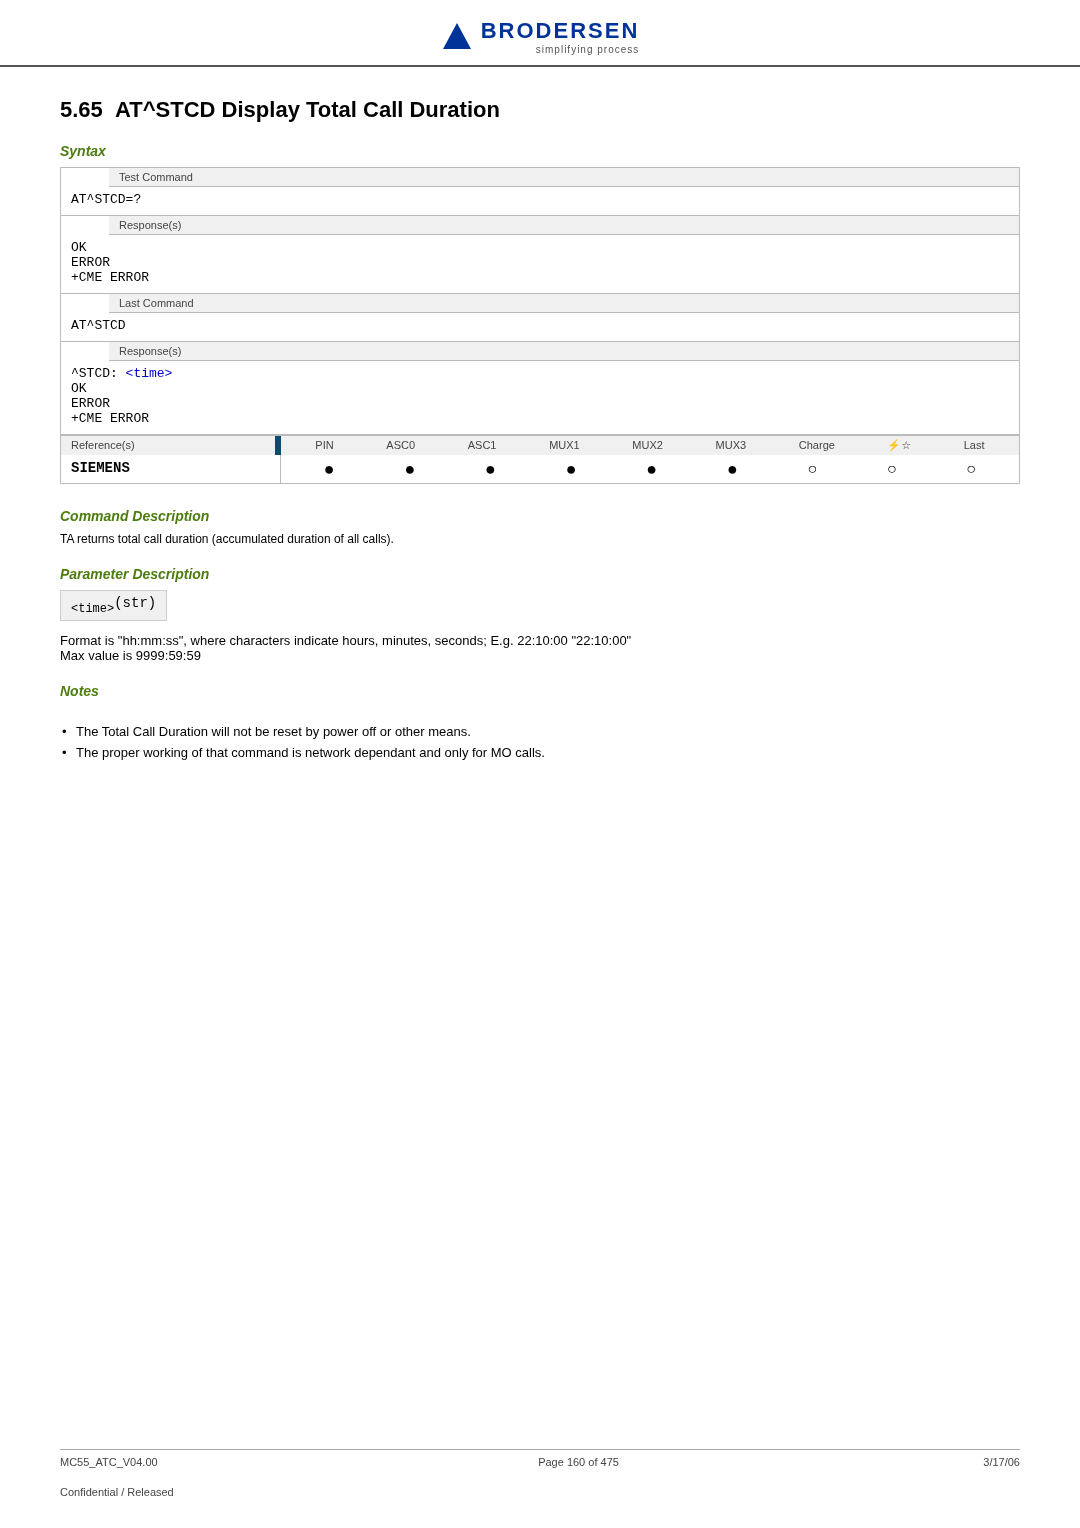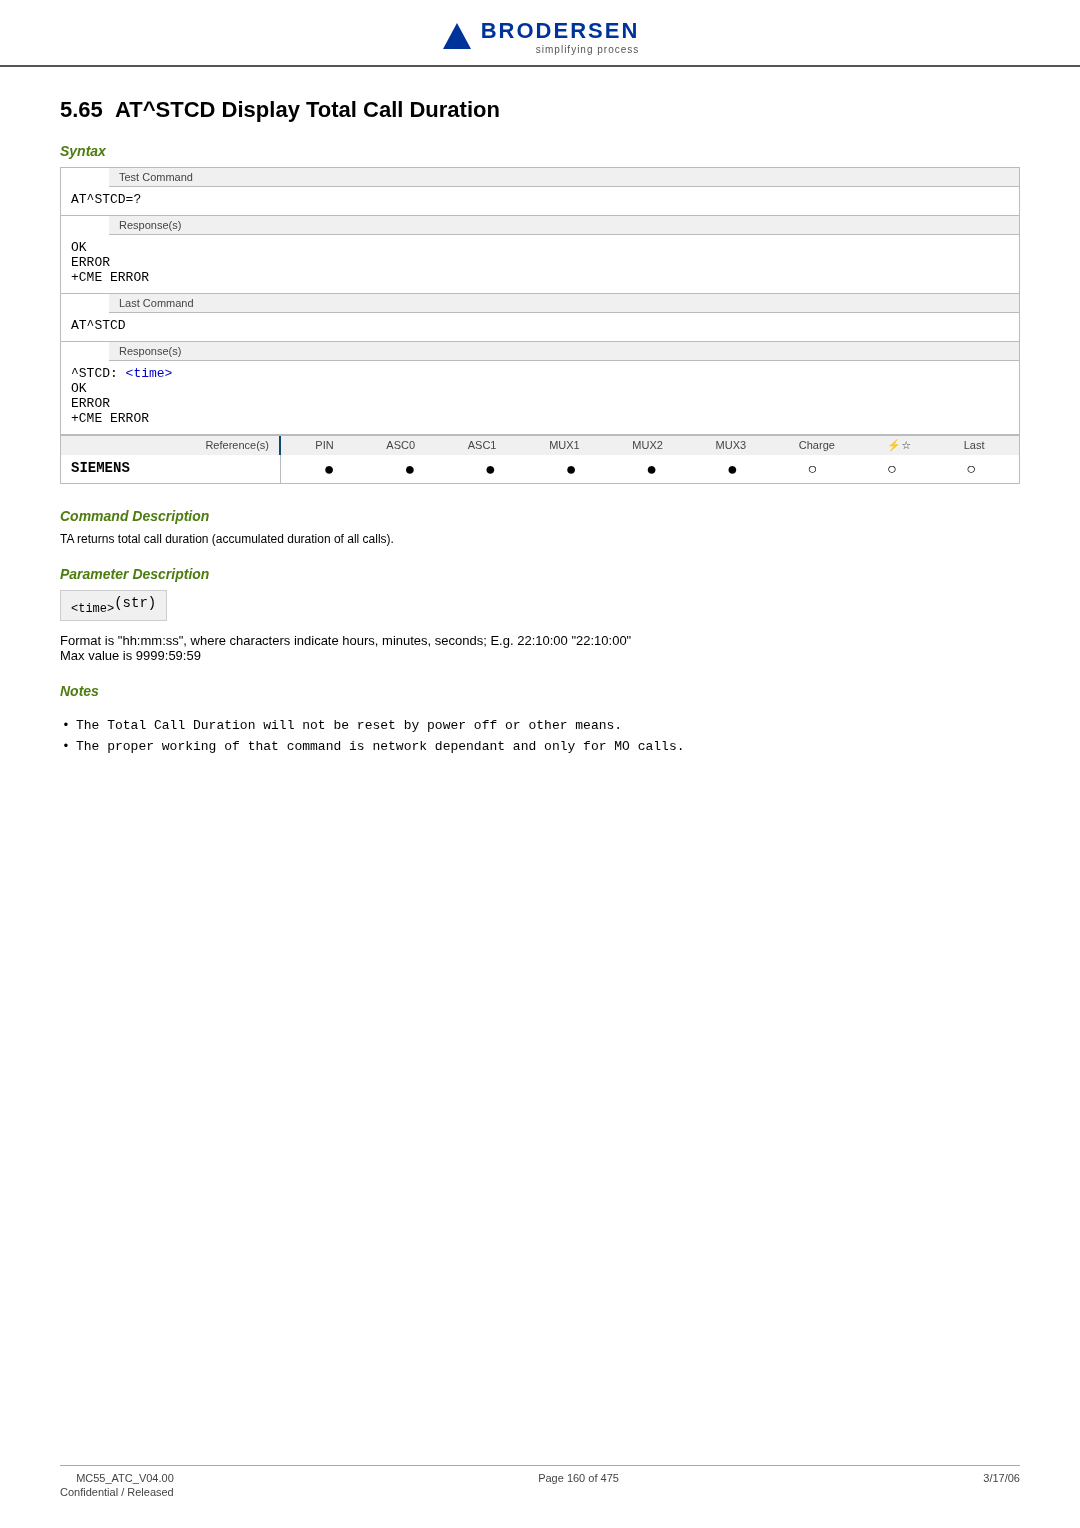--- a/index.html
+++ b/index.html
@@ -108,24 +108,23 @@
     .param-desc-text {
       font-size: 13px;
       margin-top: 6px;
     }
 
     
     .notes-section {
       margin-bottom: 20px;
     }
     .notes-list {
-      margin-top: 19px;
+      margin-top: 25px;
       padding-left: 0;
       list-style: none;
-      font-family: Liberation Mono, monospace;
     }
     .notes-list li {
       font-size: 13px;
       margin-bottom: 6px;
       padding-left: 16px;
       position: relative;
     }
     .notes-list li::before {
       content: "•";
       position: absolute;
@@ -141,22 +140,21 @@
       border-top: 1px solid #aaa;
       padding-top: 6px;
       display: flex;
       justify-content: space-between;
       font-size: 11px;
       color: #444;
     }
     .footer-left {
       display: flex;
       flex-direction: column;
-      gap: 2px;
-      text-align: right;
+      gap: 18px;
     }
 
     
     .syntax-block {
       border: 1px solid #bbb;
       margin-bottom: 24px;
       font-size: 13px;
     }
     .syntax-block-row-label {
       background: #f0f0f0;
@@ -210,21 +208,21 @@
 
     <div class="syntax-block-row-content" data-name="exec-command-value">AT^STCD</div>
 
     <div class="syntax-block-row-label" data-name="exec-response-label">Response(s)</div>
 
     <div class="syntax-block-row-content" data-name="exec-response-value">
       ^STCD: <span style="color:#0000cc; font-family:'Courier New',monospace;">&lt;time&gt;</span><br>OK<br>ERROR<br>+CME ERROR
     </div>
 
     <div style="display:flex; border-top:1px solid #bbb; background:#f0f0f0;" data-name="col-headers-row">
-      <div style="min-width:220px; border-right:2px solid #0c4a6e; padding:3px 10px; font-size:11px; color:#444;text-align:right;" data-name="references-col-header">Reference(s)</div>
+      <div style="min-width:220px; border-right:6px solid #0c4a6e; padding:3px 10px; font-size:11px; color:#444;" data-name="references-col-header">Reference(s)</div>
       <div style="flex:1; display:flex; justify-content:space-around; padding:3px 8px; font-size:11px; color:#444;" data-name="data-col-headers">
         <span data-name="col-header-pin">PIN</span>
         <span data-name="col-header-asc0">ASC0</span>
         <span data-name="col-header-asc1">ASC1</span>
         <span data-name="col-header-mux1">MUX1</span>
         <span data-name="col-header-mux2">MUX2</span>
         <span data-name="col-header-mux3">MUX3</span>
         <span data-name="col-header-charge">Charge</span>
         <span data-name="col-header-signal">⚡☆</span>
         <span data-name="col-header-last">Last</span>

